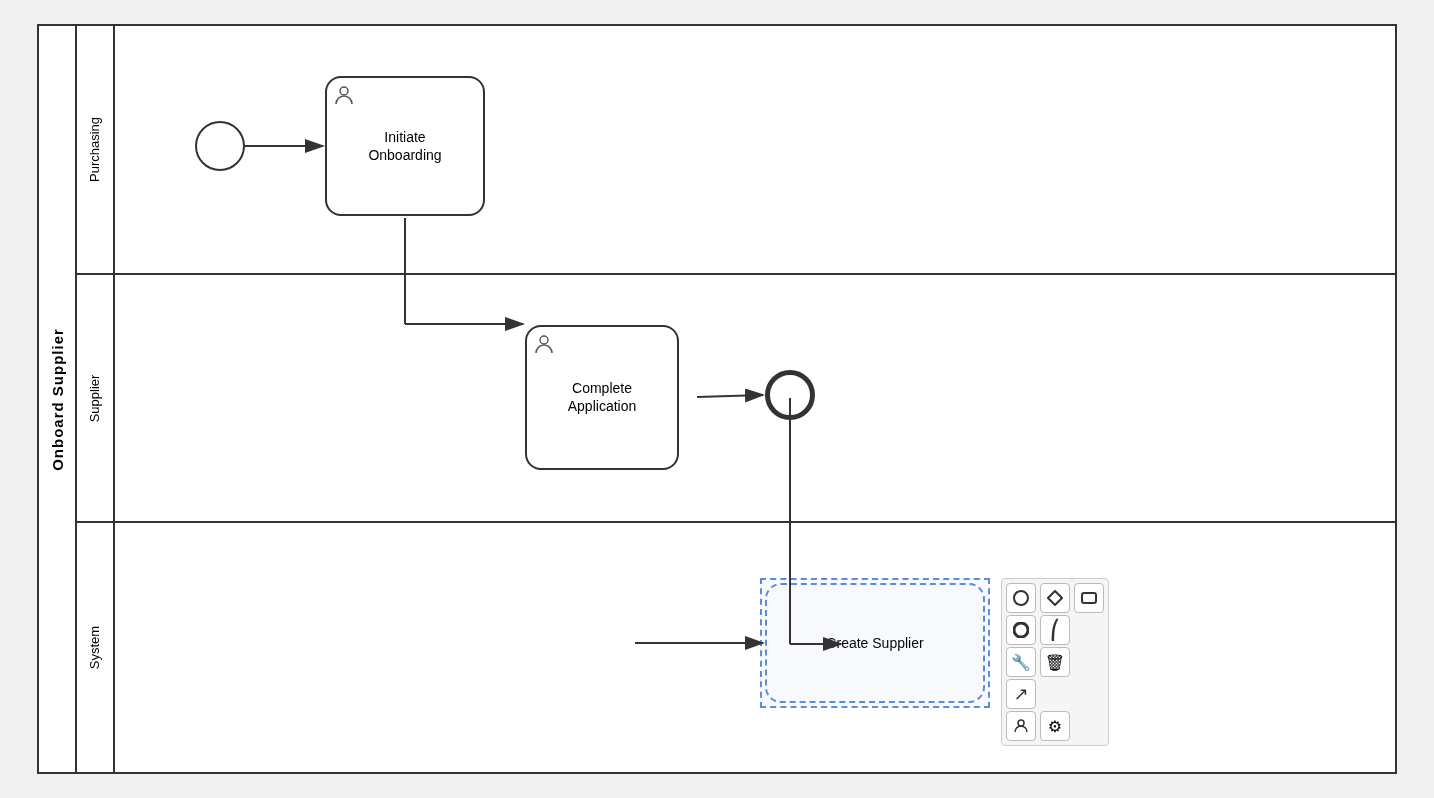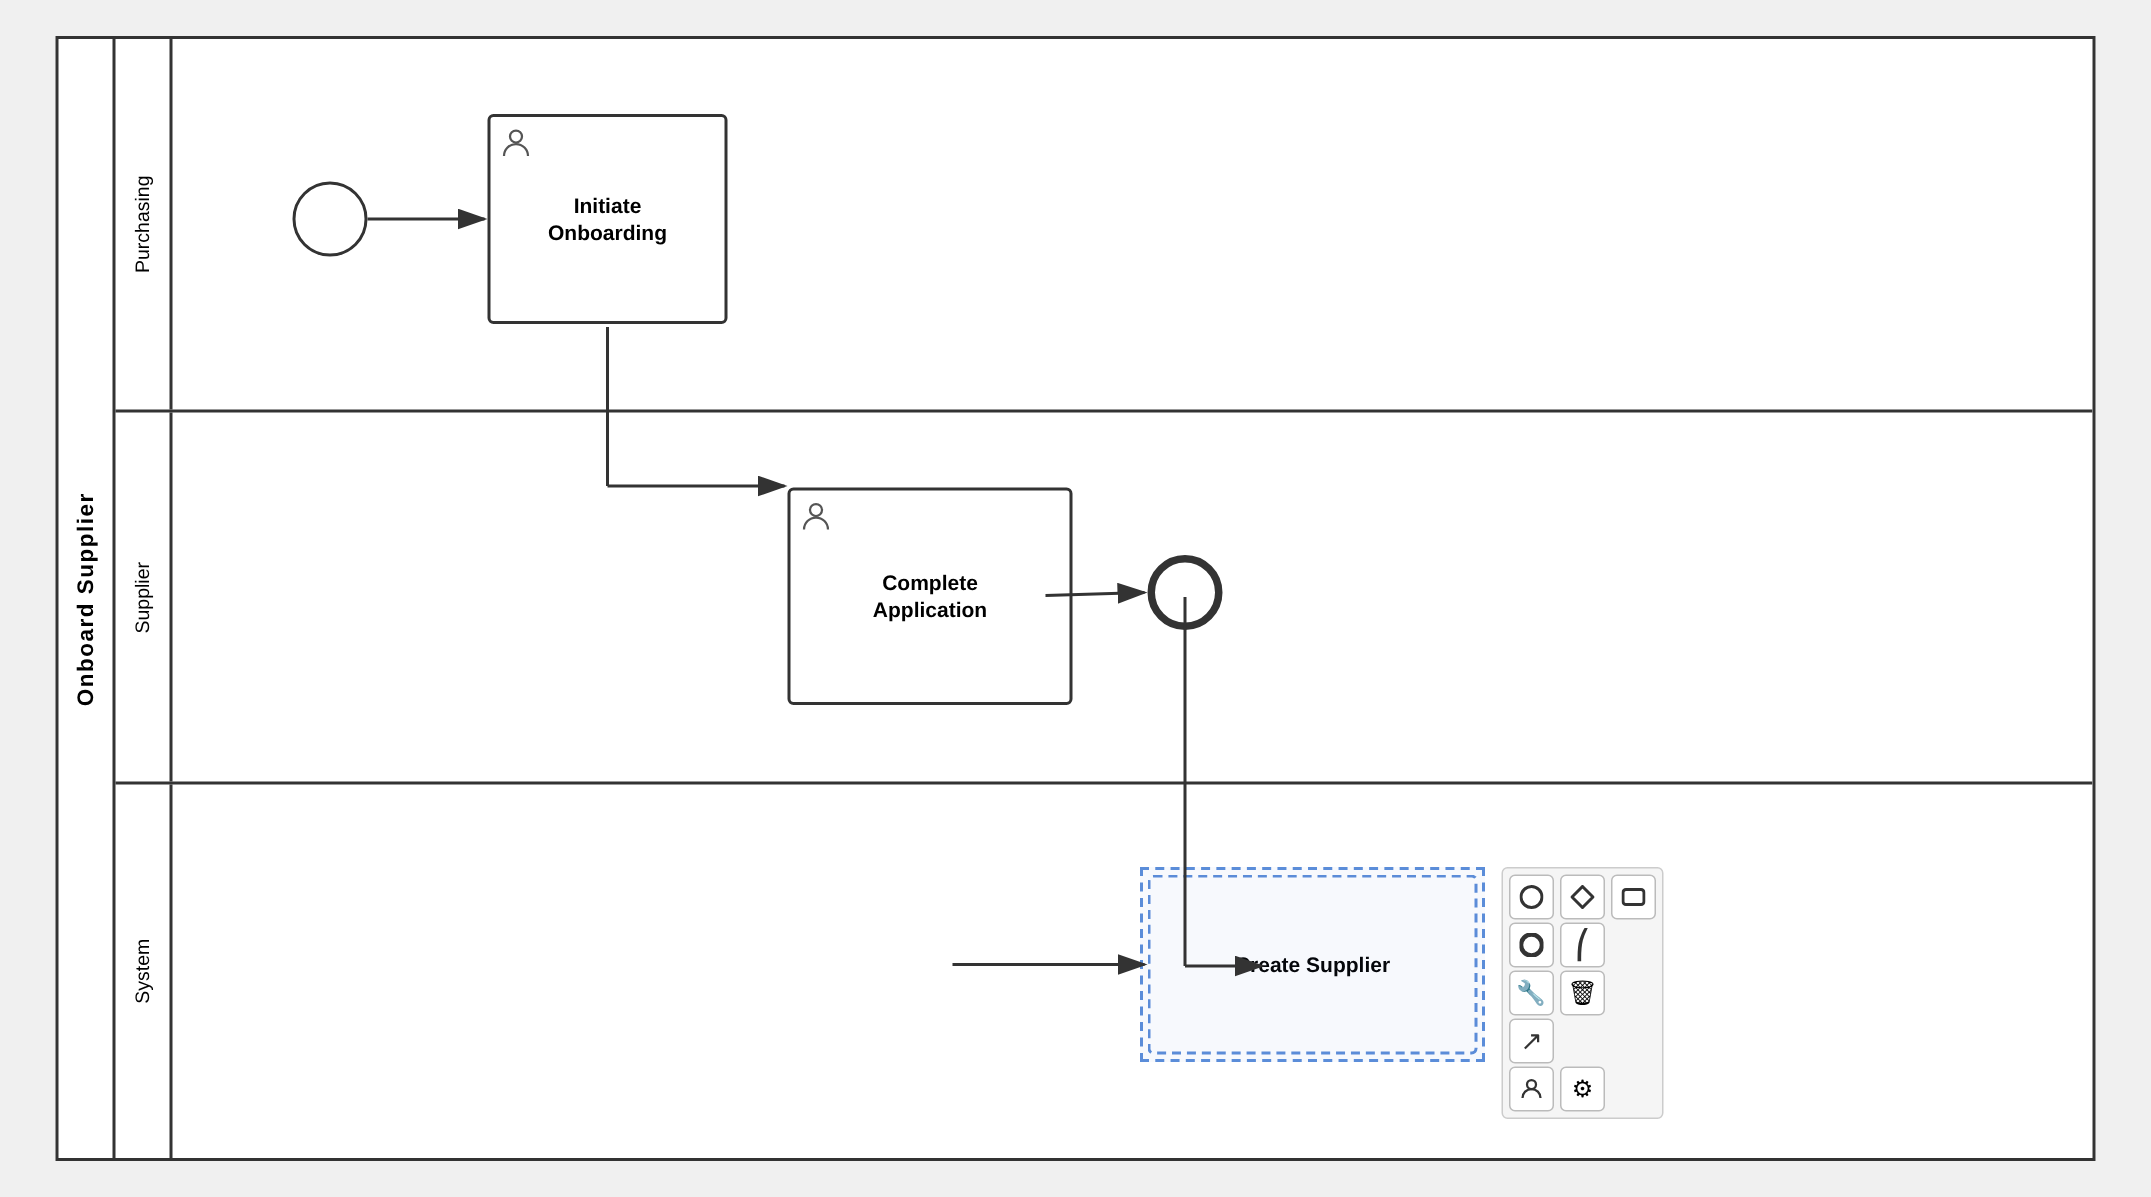--- a/index.html
+++ b/index.html
@@ -102,29 +102,29 @@
       border: 5px solid #333;
       background: #fff;
       display: flex;
       align-items: center;
       justify-content: center;
     }
     
     .task-box {
       position: absolute;
       border: 2px solid #333;
-      border-radius: 4px;
+      border-radius: 16px;
       background: #fff;
       display: flex;
       flex-direction: column;
       align-items: center;
       justify-content: center;
       text-align: center;
       font-size: 14px;
-      font-weight: bold;
+      font-weight: normal;
     }
     .task-box.selected {
       border: 2px dashed #5b8dd9;
     }
     .task-icon {
       position: absolute;
       top: 6px;
       left: 6px;
       font-size: 18px;
       color: #555;
@@ -224,21 +224,21 @@
         </svg>
       </div>
     </div>
 
     <div class="lane lane-supplier">
       <div class="lane-label-col">
         <span class="lane-label-text">Supplier</span>
       </div>
       <div class="lane-content">
 
-        <div class="task-box" style="left:410px; top:50px; width:190px; height:145px;">
+        <div class="task-box" style="left:410px; top:50px; width:154px; height:145px;">
           <span class="task-icon">
             <svg width="22" height="22" viewBox="0 0 22 22" fill="none" stroke="#555" stroke-width="1.5">
               <circle cx="11" cy="7" r="4"></circle>
               <path d="M3 20c0-4.4 3.6-8 8-8s8 3.6 8 8"></path>
             </svg>
           </span>
           <span class="task-label">Complete<br>Application</span>
         </div>
 
         <div class="end-event" style="left:650px; top:95px;"></div>

